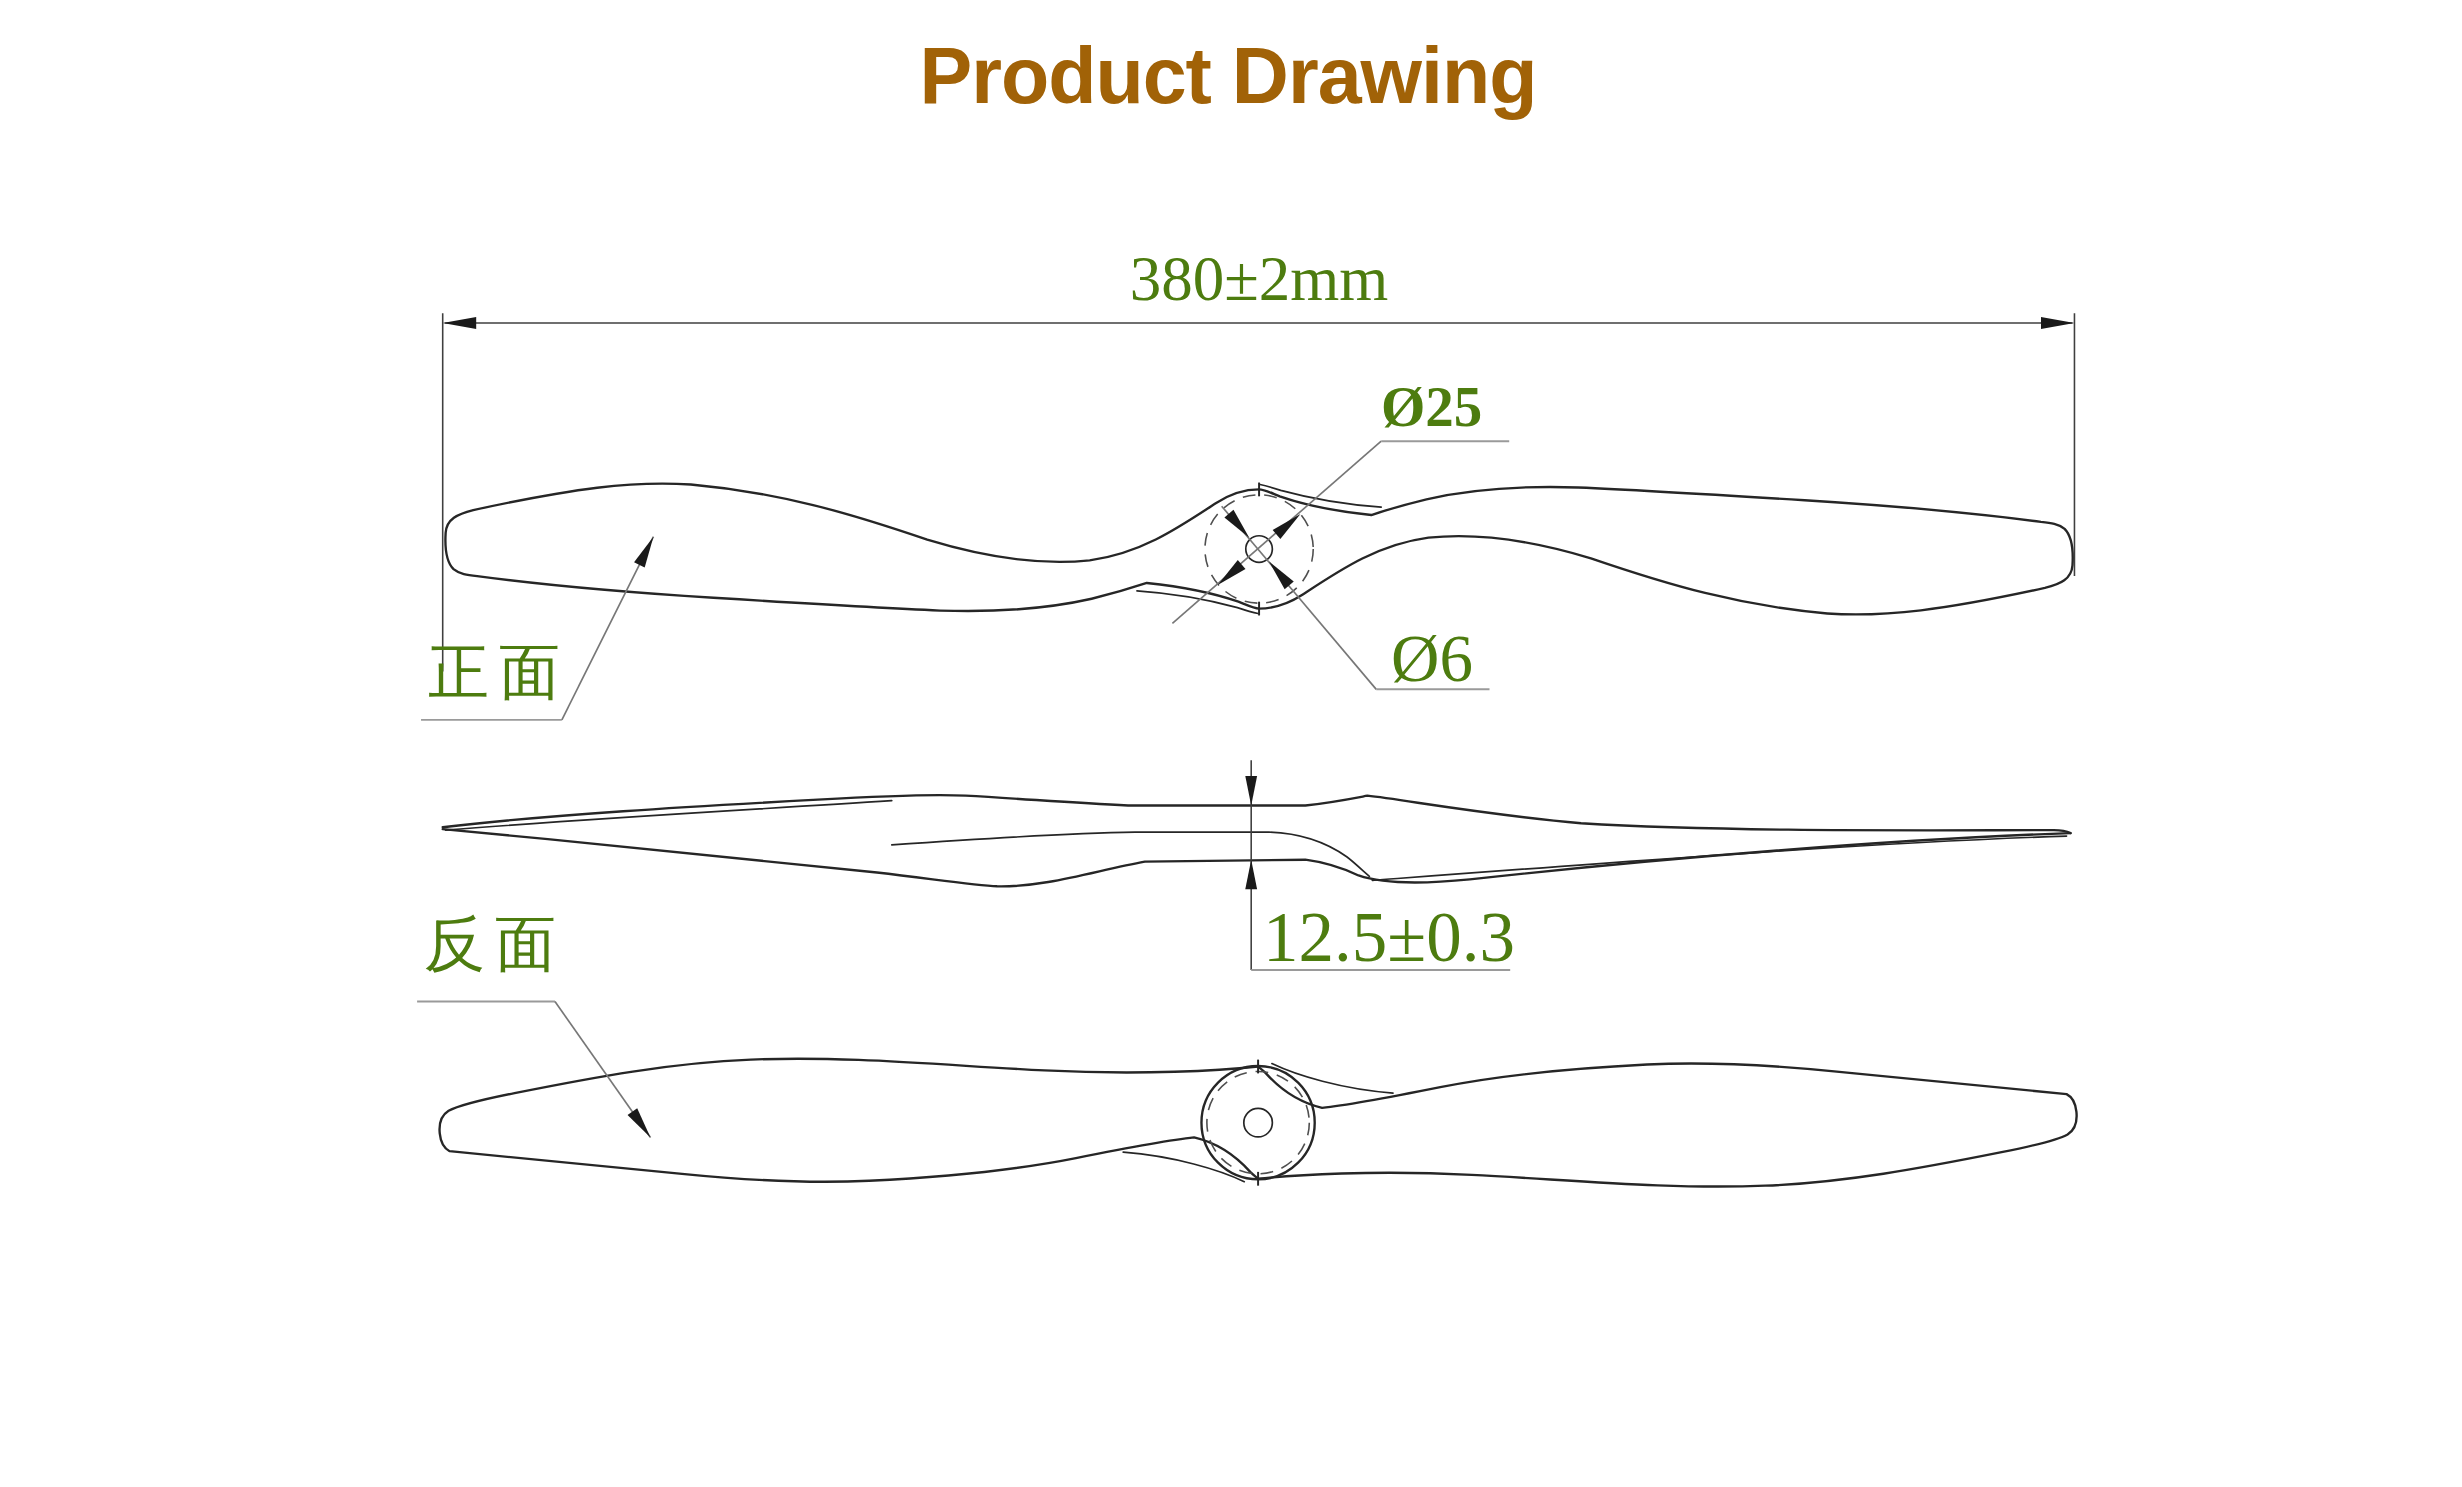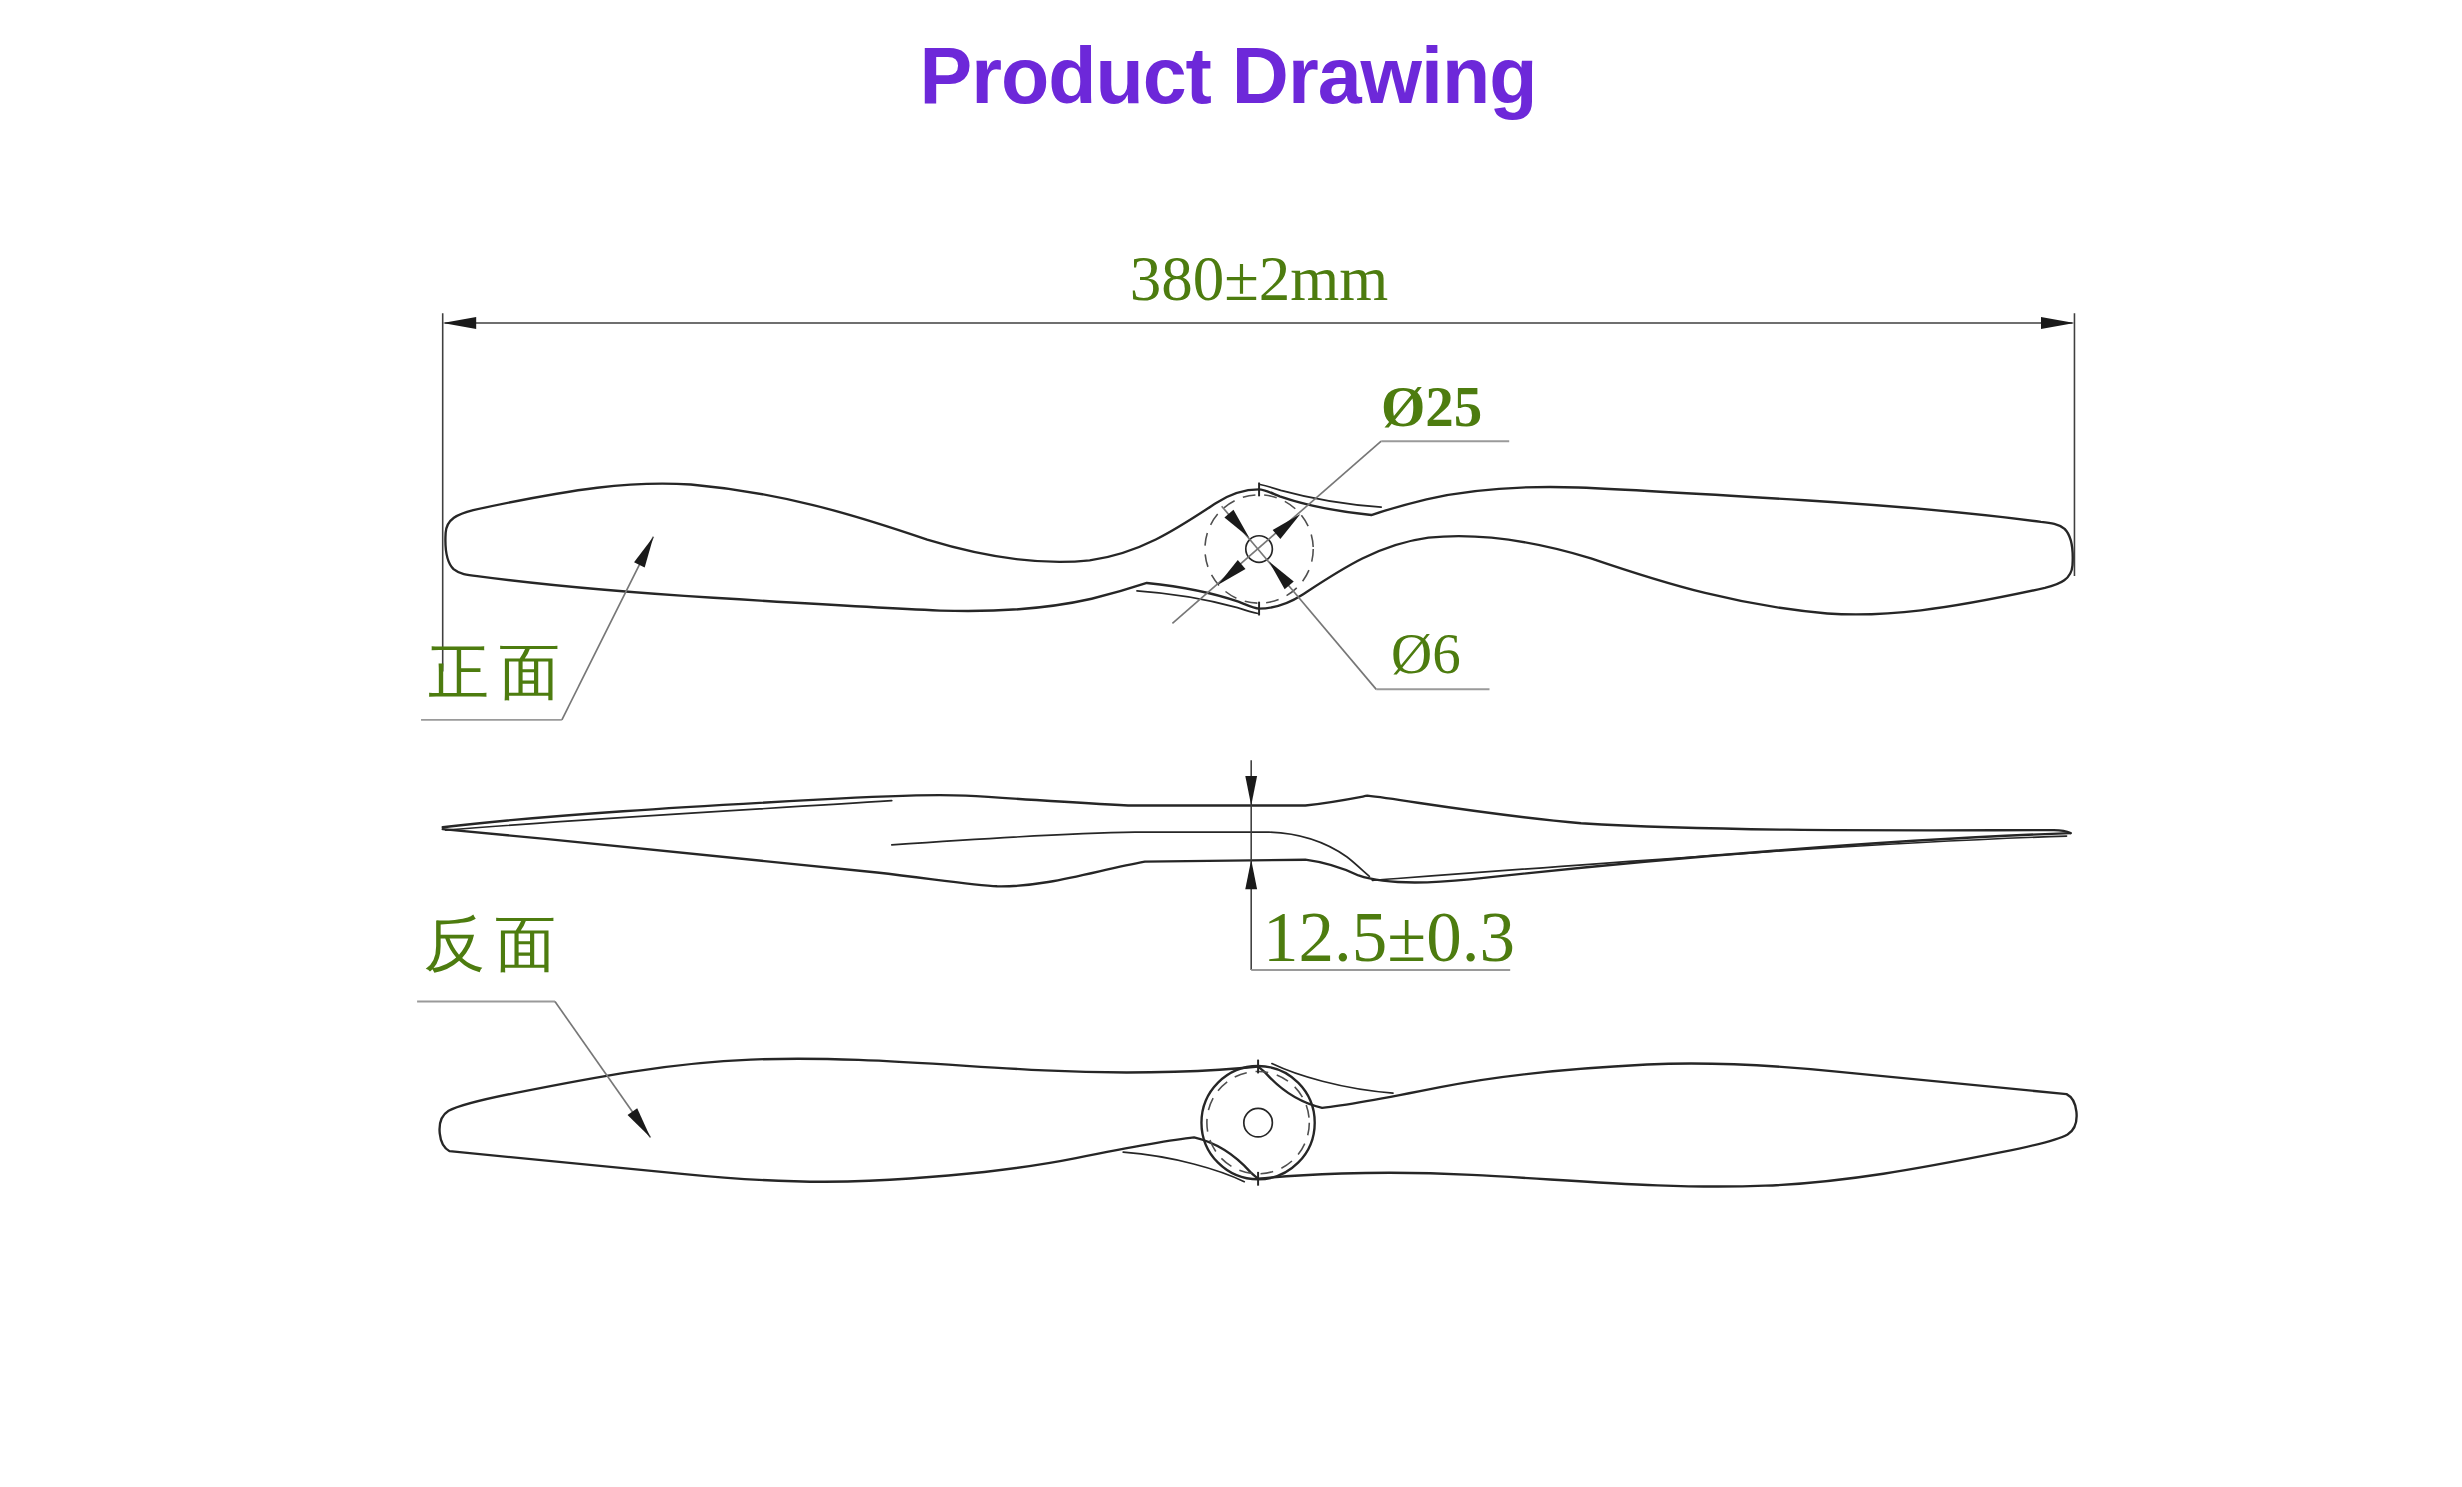--- a/index.html
+++ b/index.html
@@ -1,24 +1,24 @@
 <!DOCTYPE html>
 <html><head>
 <meta charset="utf-8">
 <style>
   html,body{margin:0;padding:0;background:#ffffff;}
   .page{position:relative;width:2463px;height:1487px;background:#ffffff;overflow:hidden;
         font-family:"Liberation Serif", serif;color:#111;}
   .title{position:absolute;left:1228px;top:29.6px;transform:translateX(-50%);
          font-family:"Liberation Sans", sans-serif;font-weight:700;font-size:79px;
-         color:#6d28d9;letter-spacing:-1px;white-space:nowrap;}
+         color:#a16207;letter-spacing:-1px;white-space:nowrap;}
   .lbl{position:absolute;white-space:nowrap;line-height:1;color:#4d7c0f;}
   .dim-overall{left:1259px;top:248px;transform:translateX(-50%);font-size:63px;}
   .dim-d25{left:1381px;top:378px;font-size:57px;font-weight:bold;}
-  .dim-d6{left:1391px;top:625px;font-size:57px;}
+  .dim-d6{left:1391px;top:625px;font-size:67px;}
   .dim-thk{left:1263px;top:902px;font-size:71px;}
   .lbl-front{left:428px;top:642px;font-size:61px;letter-spacing:9.9px;}
   .lbl-back{left:424px;top:914px;font-size:61px;letter-spacing:9.9px;}
   .note-tol{left:422px;top:1324px;font-size:61px;}
   .note-rot{left:1168px;top:1316px;font-size:85px;}
   svg{position:absolute;left:0;top:0;}
   .outline{fill:none;stroke:#262626;stroke-width:2.4;stroke-linecap:round;stroke-linejoin:round;}
   .thin{fill:none;stroke:#262626;stroke-width:1.7;stroke-linecap:round;}
   .dimline{fill:none;stroke:#3f3f3f;stroke-width:1.6;}
   .leader{fill:none;stroke:#777777;stroke-width:1.7;}

